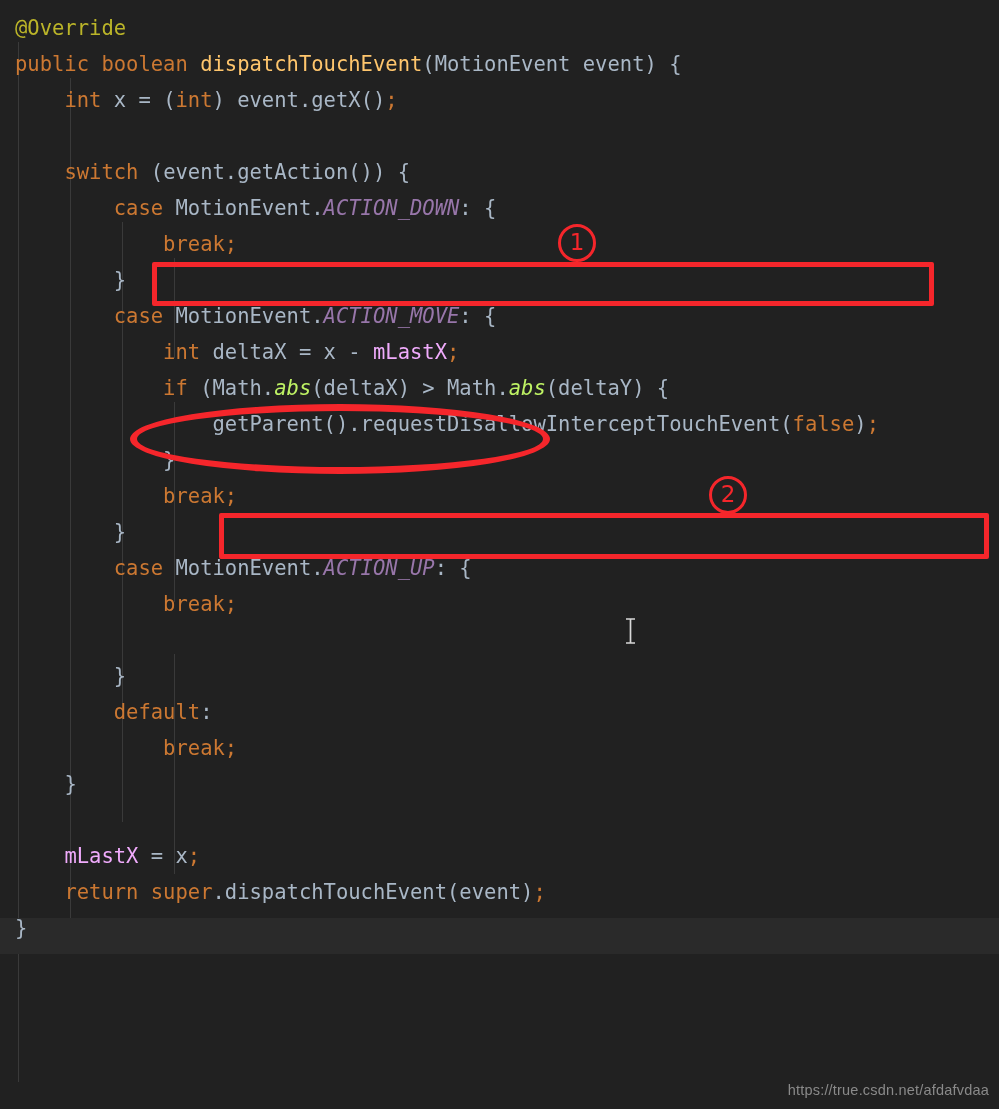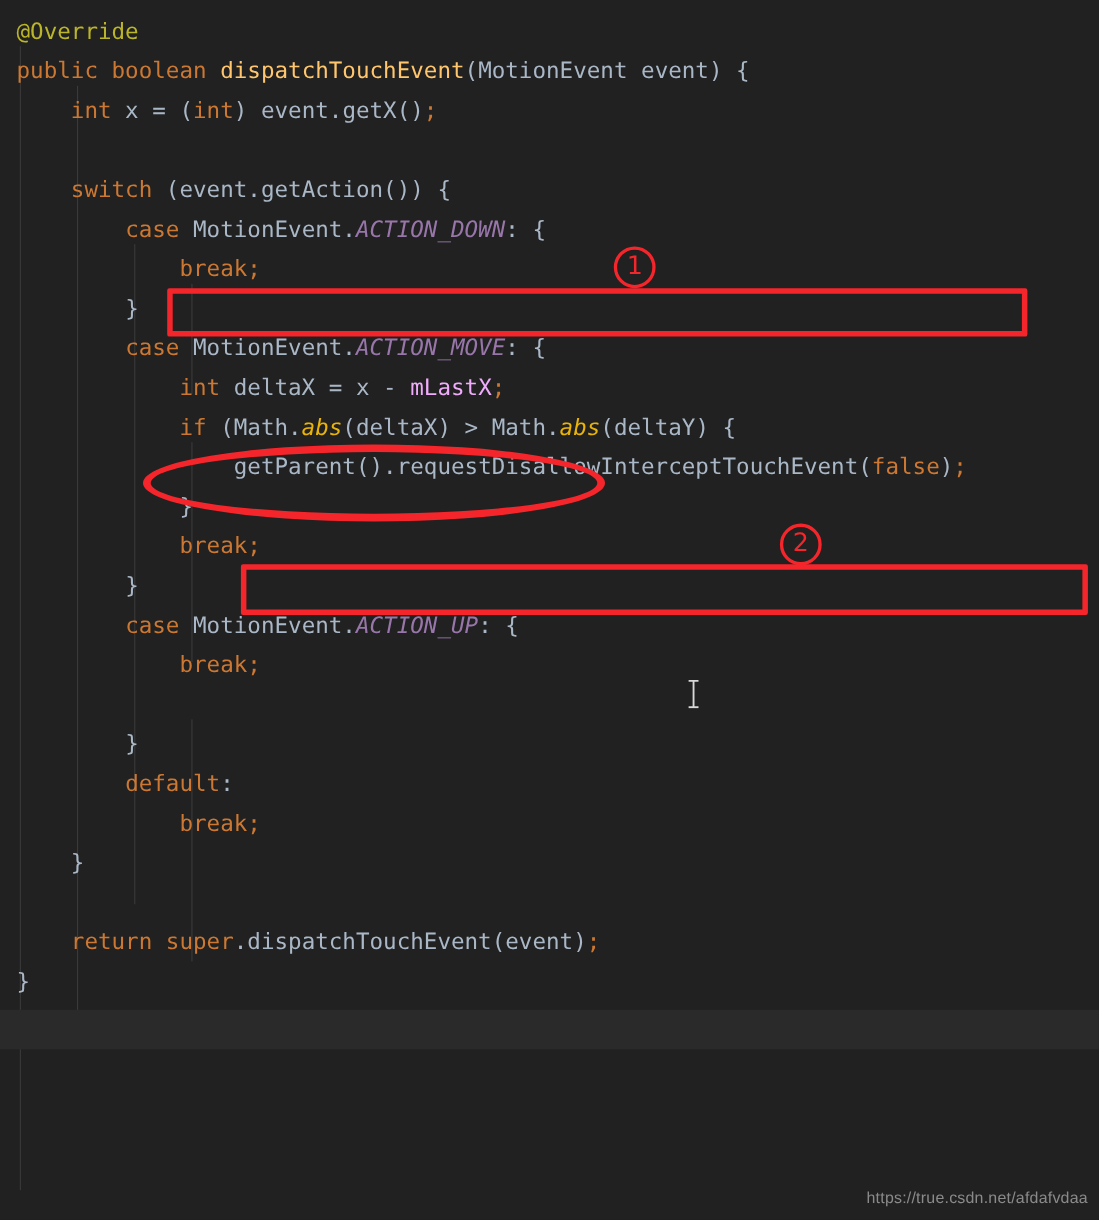--- a/index.html
+++ b/index.html
@@ -60,21 +60,21 @@
   }
 
   
   .t-ann   { color: #bbb529; }            
   .t-kw    { color: #cc7832; }            
   .t-fn    { color: #ffc66d; }            
   .t-id    { color: #a9b7c6; }            
   .t-cls   { color: #a9b7c6; }            
   .t-field { color: #f0abfc; }            
   .t-const { color: #9876aa; font-style: italic; } 
-  .t-stat  { color: #eab308; font-style: italic; } 
+  .t-stat  { color: #bef264; font-style: italic; } 
   .t-punct { color: #a9b7c6; }
   .t-semi  { color: #cc7832; }
   .t-brace { color: #a9b7c6; }
 
   
   .anno {
     position: absolute;
     pointer-events: none;
   }
   .anno-rect {
@@ -159,20 +159,21 @@
         <div class="line"><span>            </span><span class="t-kw">break</span><span class="t-semi">;</span></div>
         <div class="line"><span>        </span><span class="t-brace">}</span></div>
         <div class="line"><span>        </span><span class="t-kw">case</span><span class="t-punct"> </span><span class="t-cls">MotionEvent</span><span class="t-punct">.</span><span class="t-const">ACTION_UP</span><span class="t-punct">: {</span></div>
         <div class="line"><span>            </span><span class="t-kw">break</span><span class="t-semi">;</span></div>
         <div class="line">&nbsp;</div>
         <div class="line"><span>        </span><span class="t-brace">}</span></div>
         <div class="line"><span>        </span><span class="t-kw">default</span><span class="t-punct">:</span></div>
         <div class="line"><span>            </span><span class="t-kw">break</span><span class="t-semi">;</span></div>
         <div class="line"><span>    </span><span class="t-brace">}</span></div>
         <div class="line">&nbsp;</div>
+        <div class="line"><span>    </span><span class="t-field">mLastX </span><span class="t-punct">= </span><span class="t-id">x</span><span class="t-semi">;</span></div>
         <div class="line"><span>    </span><span class="t-kw">return</span><span class="t-punct"> </span><span class="t-kw">super</span><span class="t-punct">.</span><span class="t-id">dispatchTouchEvent</span><span class="t-punct">(</span><span class="t-id">event</span><span class="t-punct">)</span><span class="t-semi">;</span></div>
         <div class="line"><span class="t-brace">}</span></div>
       </div>
 
     <div class="anno" id="anno-layer">
         <div class="anno-rect" style="left: 152px; top: 262px; width: 782px; height: 44px; border-color: rgb(245, 38, 43);"></div>
         <div class="anno-rect" style="left: 219px; top: 513px; width: 770px; height: 46px; border-color: rgb(245, 38, 43);"></div>
         <div class="anno-ellipse" style="left: 130px; top: 404px; width: 420px; height: 70px; border-color: rgb(245, 38, 43);"></div>
         <div class="anno-circle" style="left: 558px; top: 224px; width: 38px; height: 38px; border-color: rgb(245, 38, 43);">1</div>
         <div class="anno-circle" style="left: 709px; top: 476px; width: 38px; height: 38px; border-color: rgb(245, 38, 43);">2</div>

